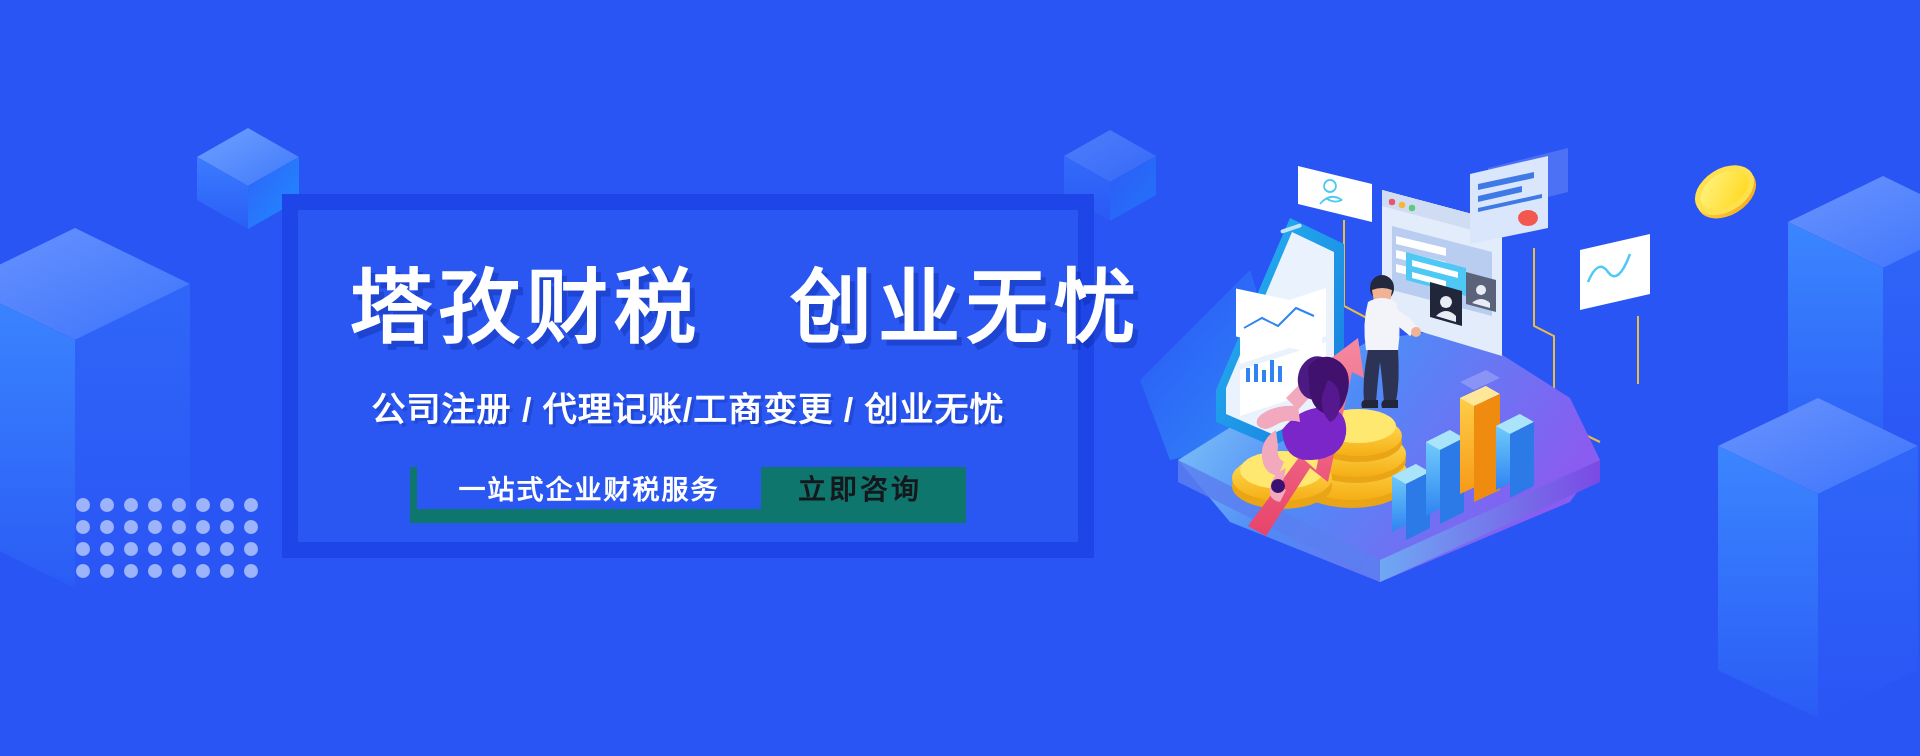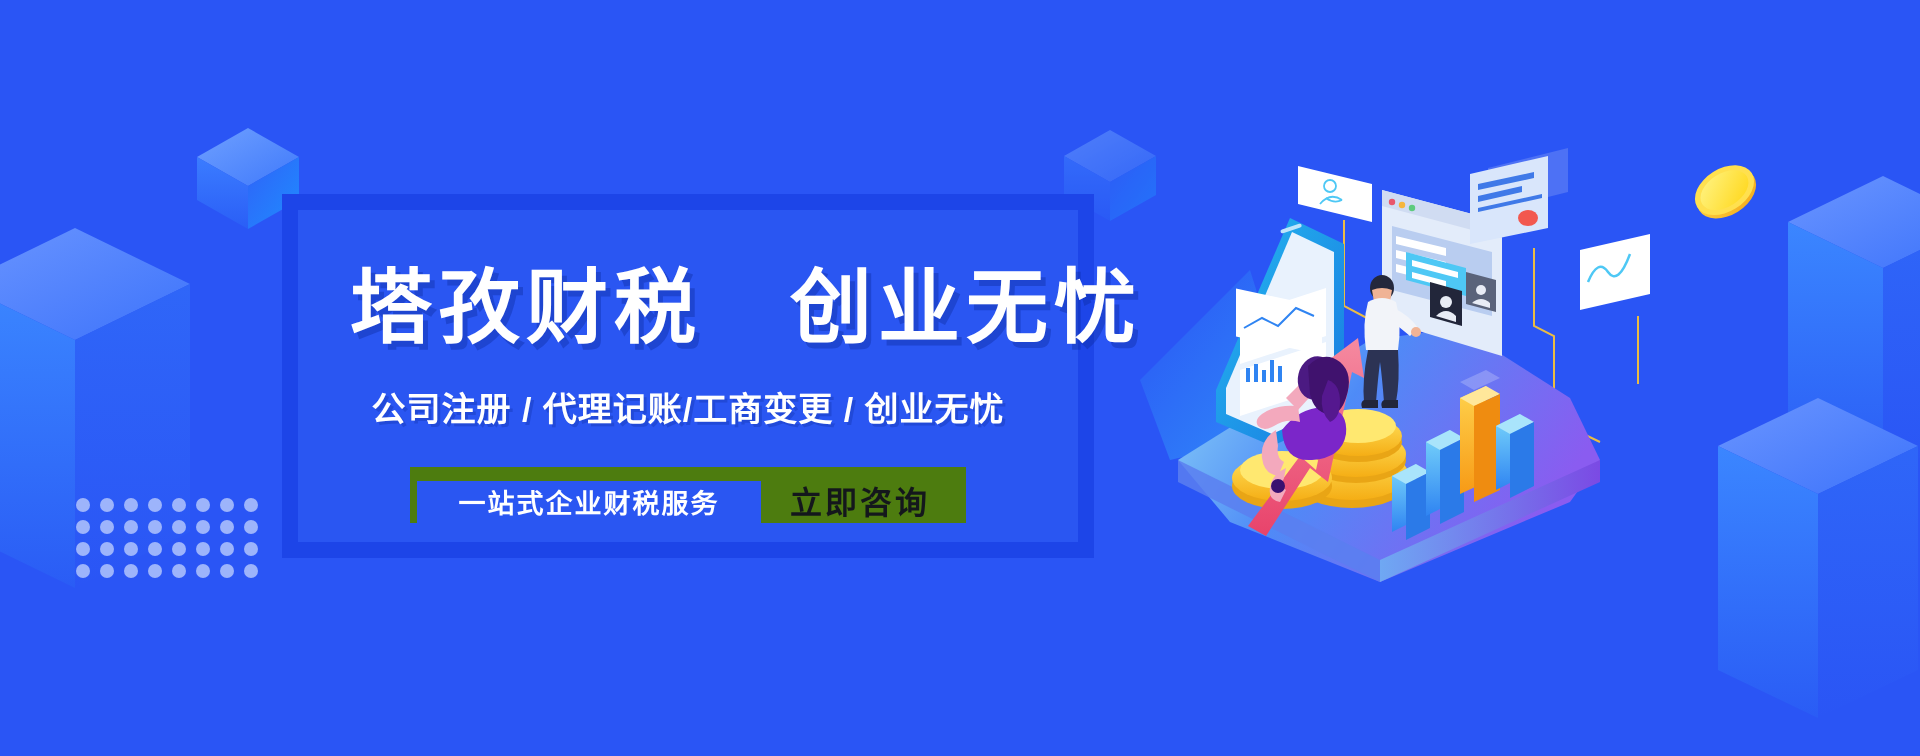--- a/index.html
+++ b/index.html
@@ -82,43 +82,43 @@
     margin: 28px 0 0 0;
     text-align: center;
     text-shadow: 3px 3px 0 rgba(10, 38, 150, 0.28);
     white-space: pre;
   }
 
   .cta-bar {
     margin: 36px auto 0 auto;
     width: 556px;
     height: 56px;
-    background: #4d7c0f;
+    background: #0f766e;
     display: flex;
-    align-items: flex-end;
+    align-items: flex-start;
     padding: 0 7px;
     box-sizing: border-box;
   }
   .cta-tag {
     background: #2a56f2;
     color: #ffffff;
     height: 42px;
     flex: 0 0 344px;
     display: flex;
     align-items: center;
     justify-content: center;
     font-size: 27px;
     font-weight: 700;
     letter-spacing: 2px;
   }
   .cta-action {
     flex: 1 1 auto;
     text-align: center;
     color: #14171c;
-    font-size: 32px;
+    font-size: 28px;
     font-weight: 700;
     letter-spacing: 3px;
   }
 
   
   .illustration {
     position: absolute;
     left: 1130px;
     top: 130px;
     width: 520px;

